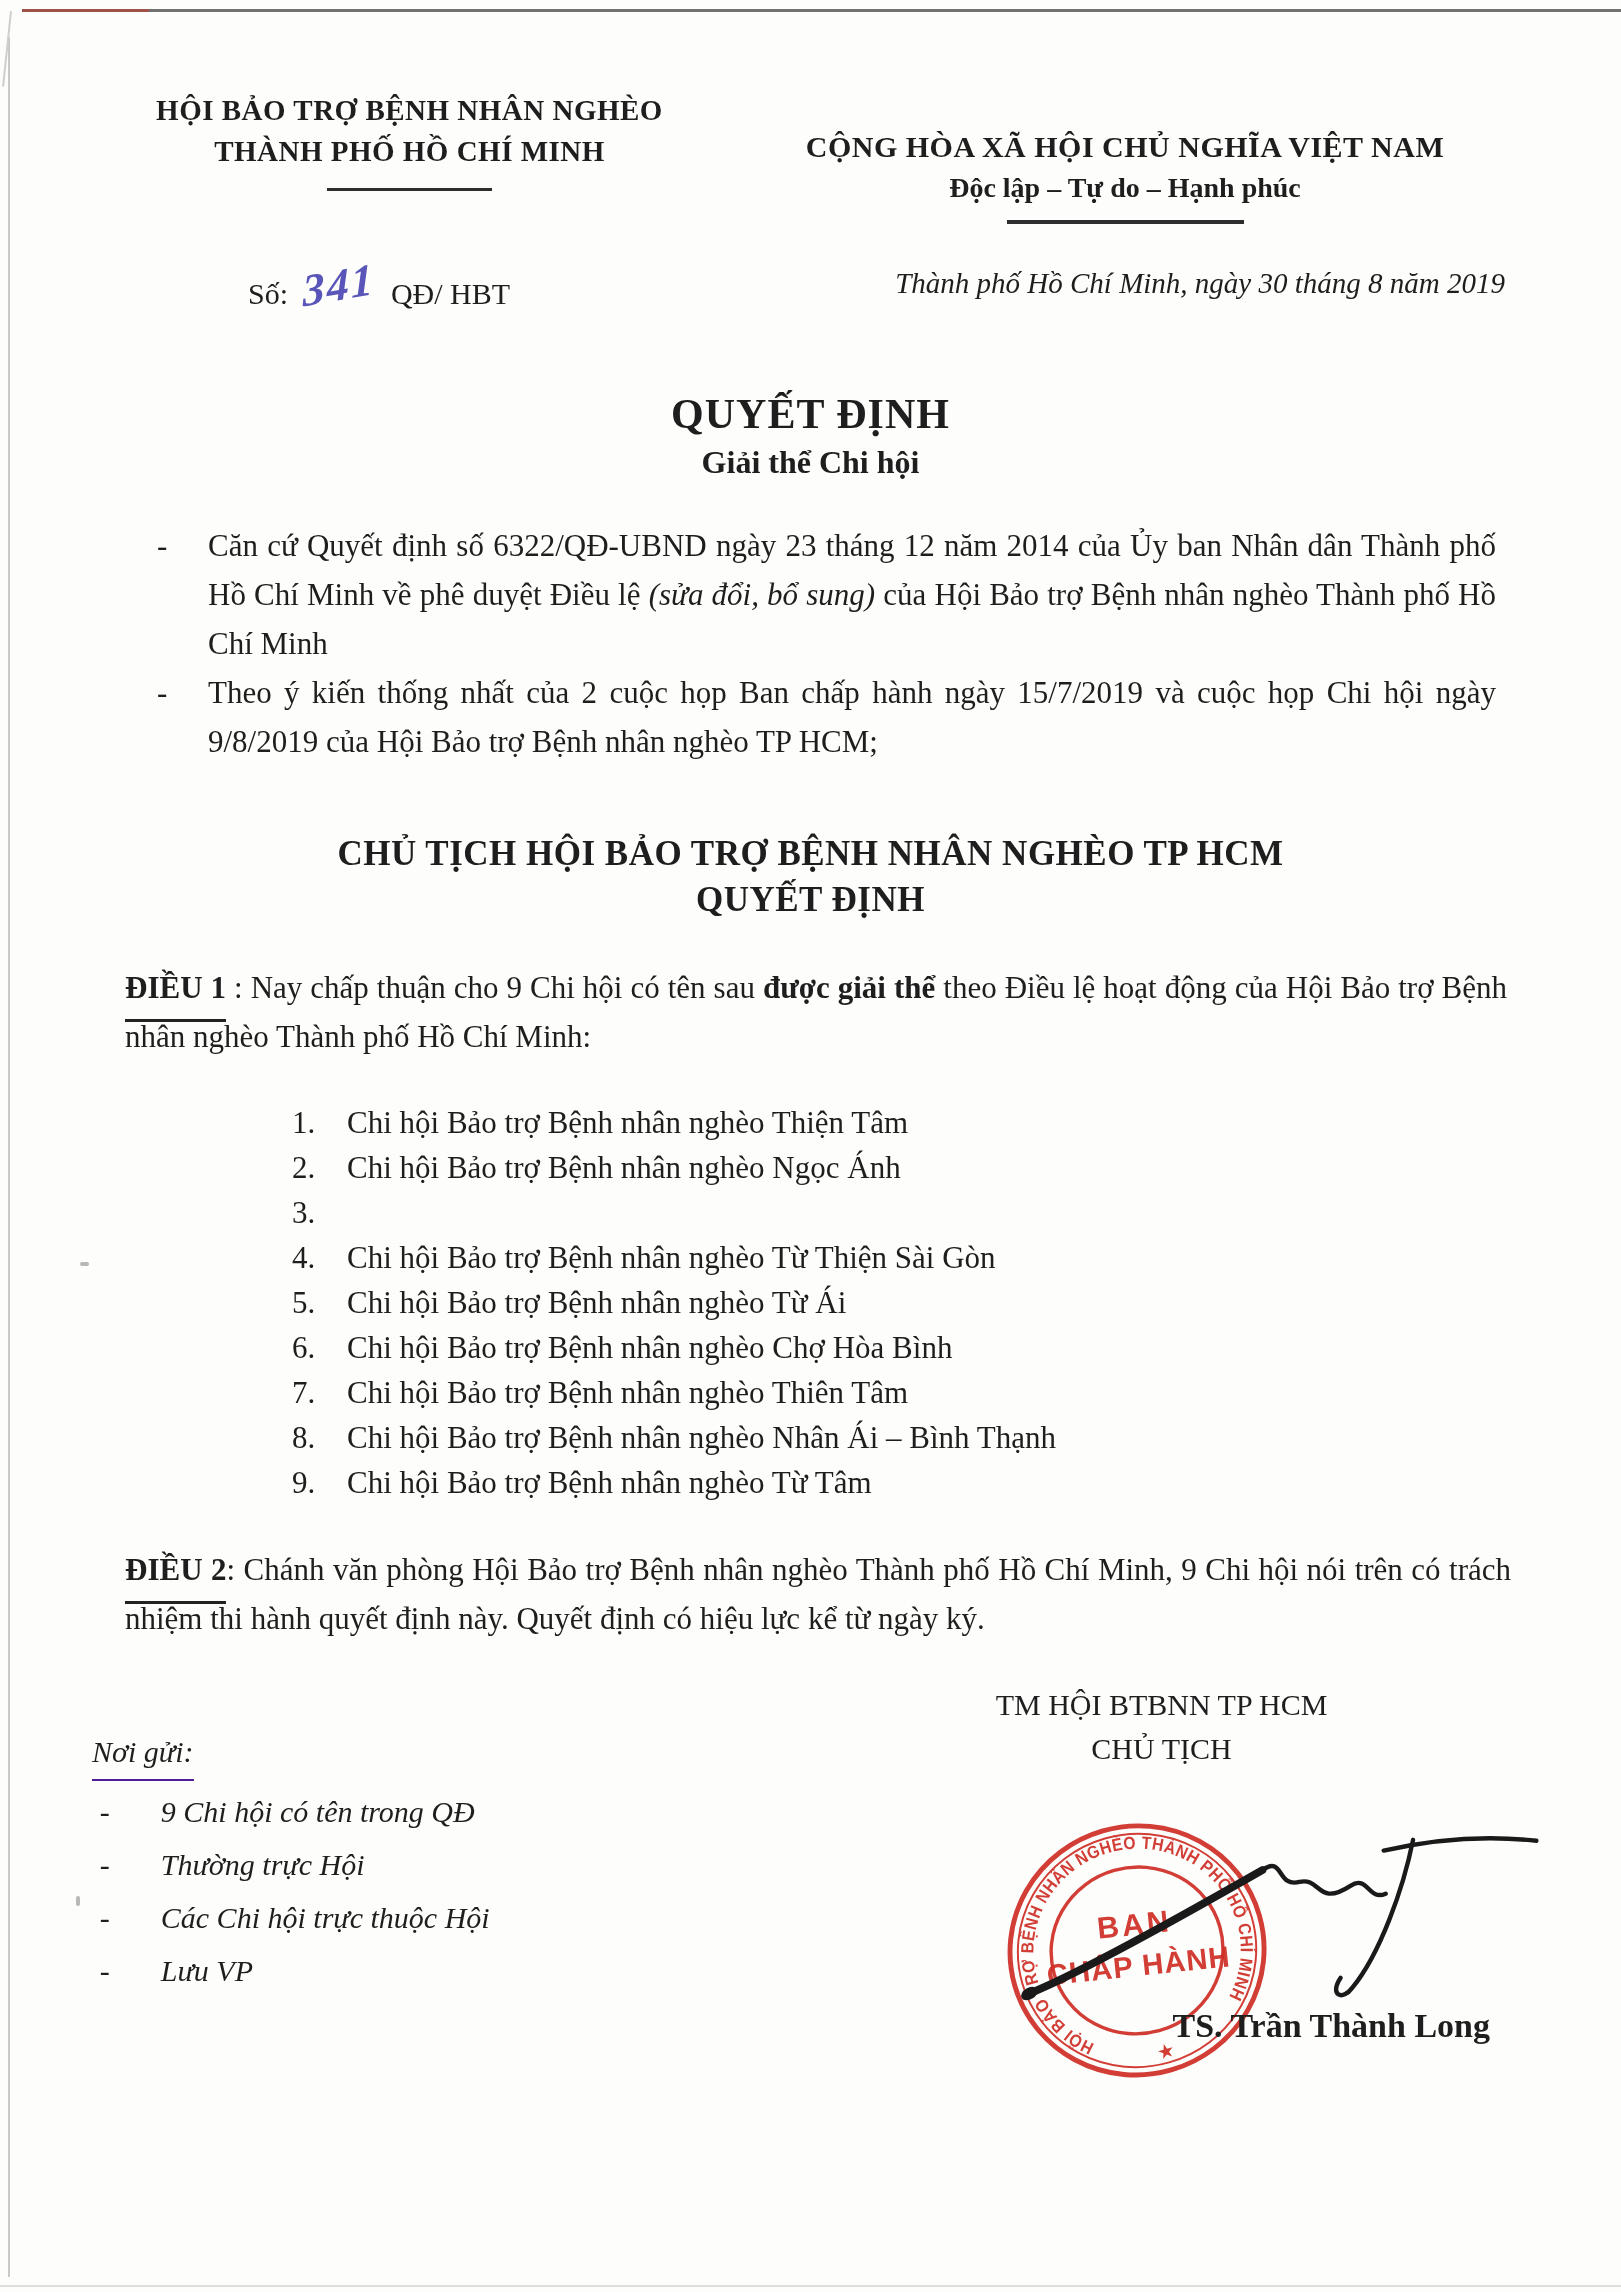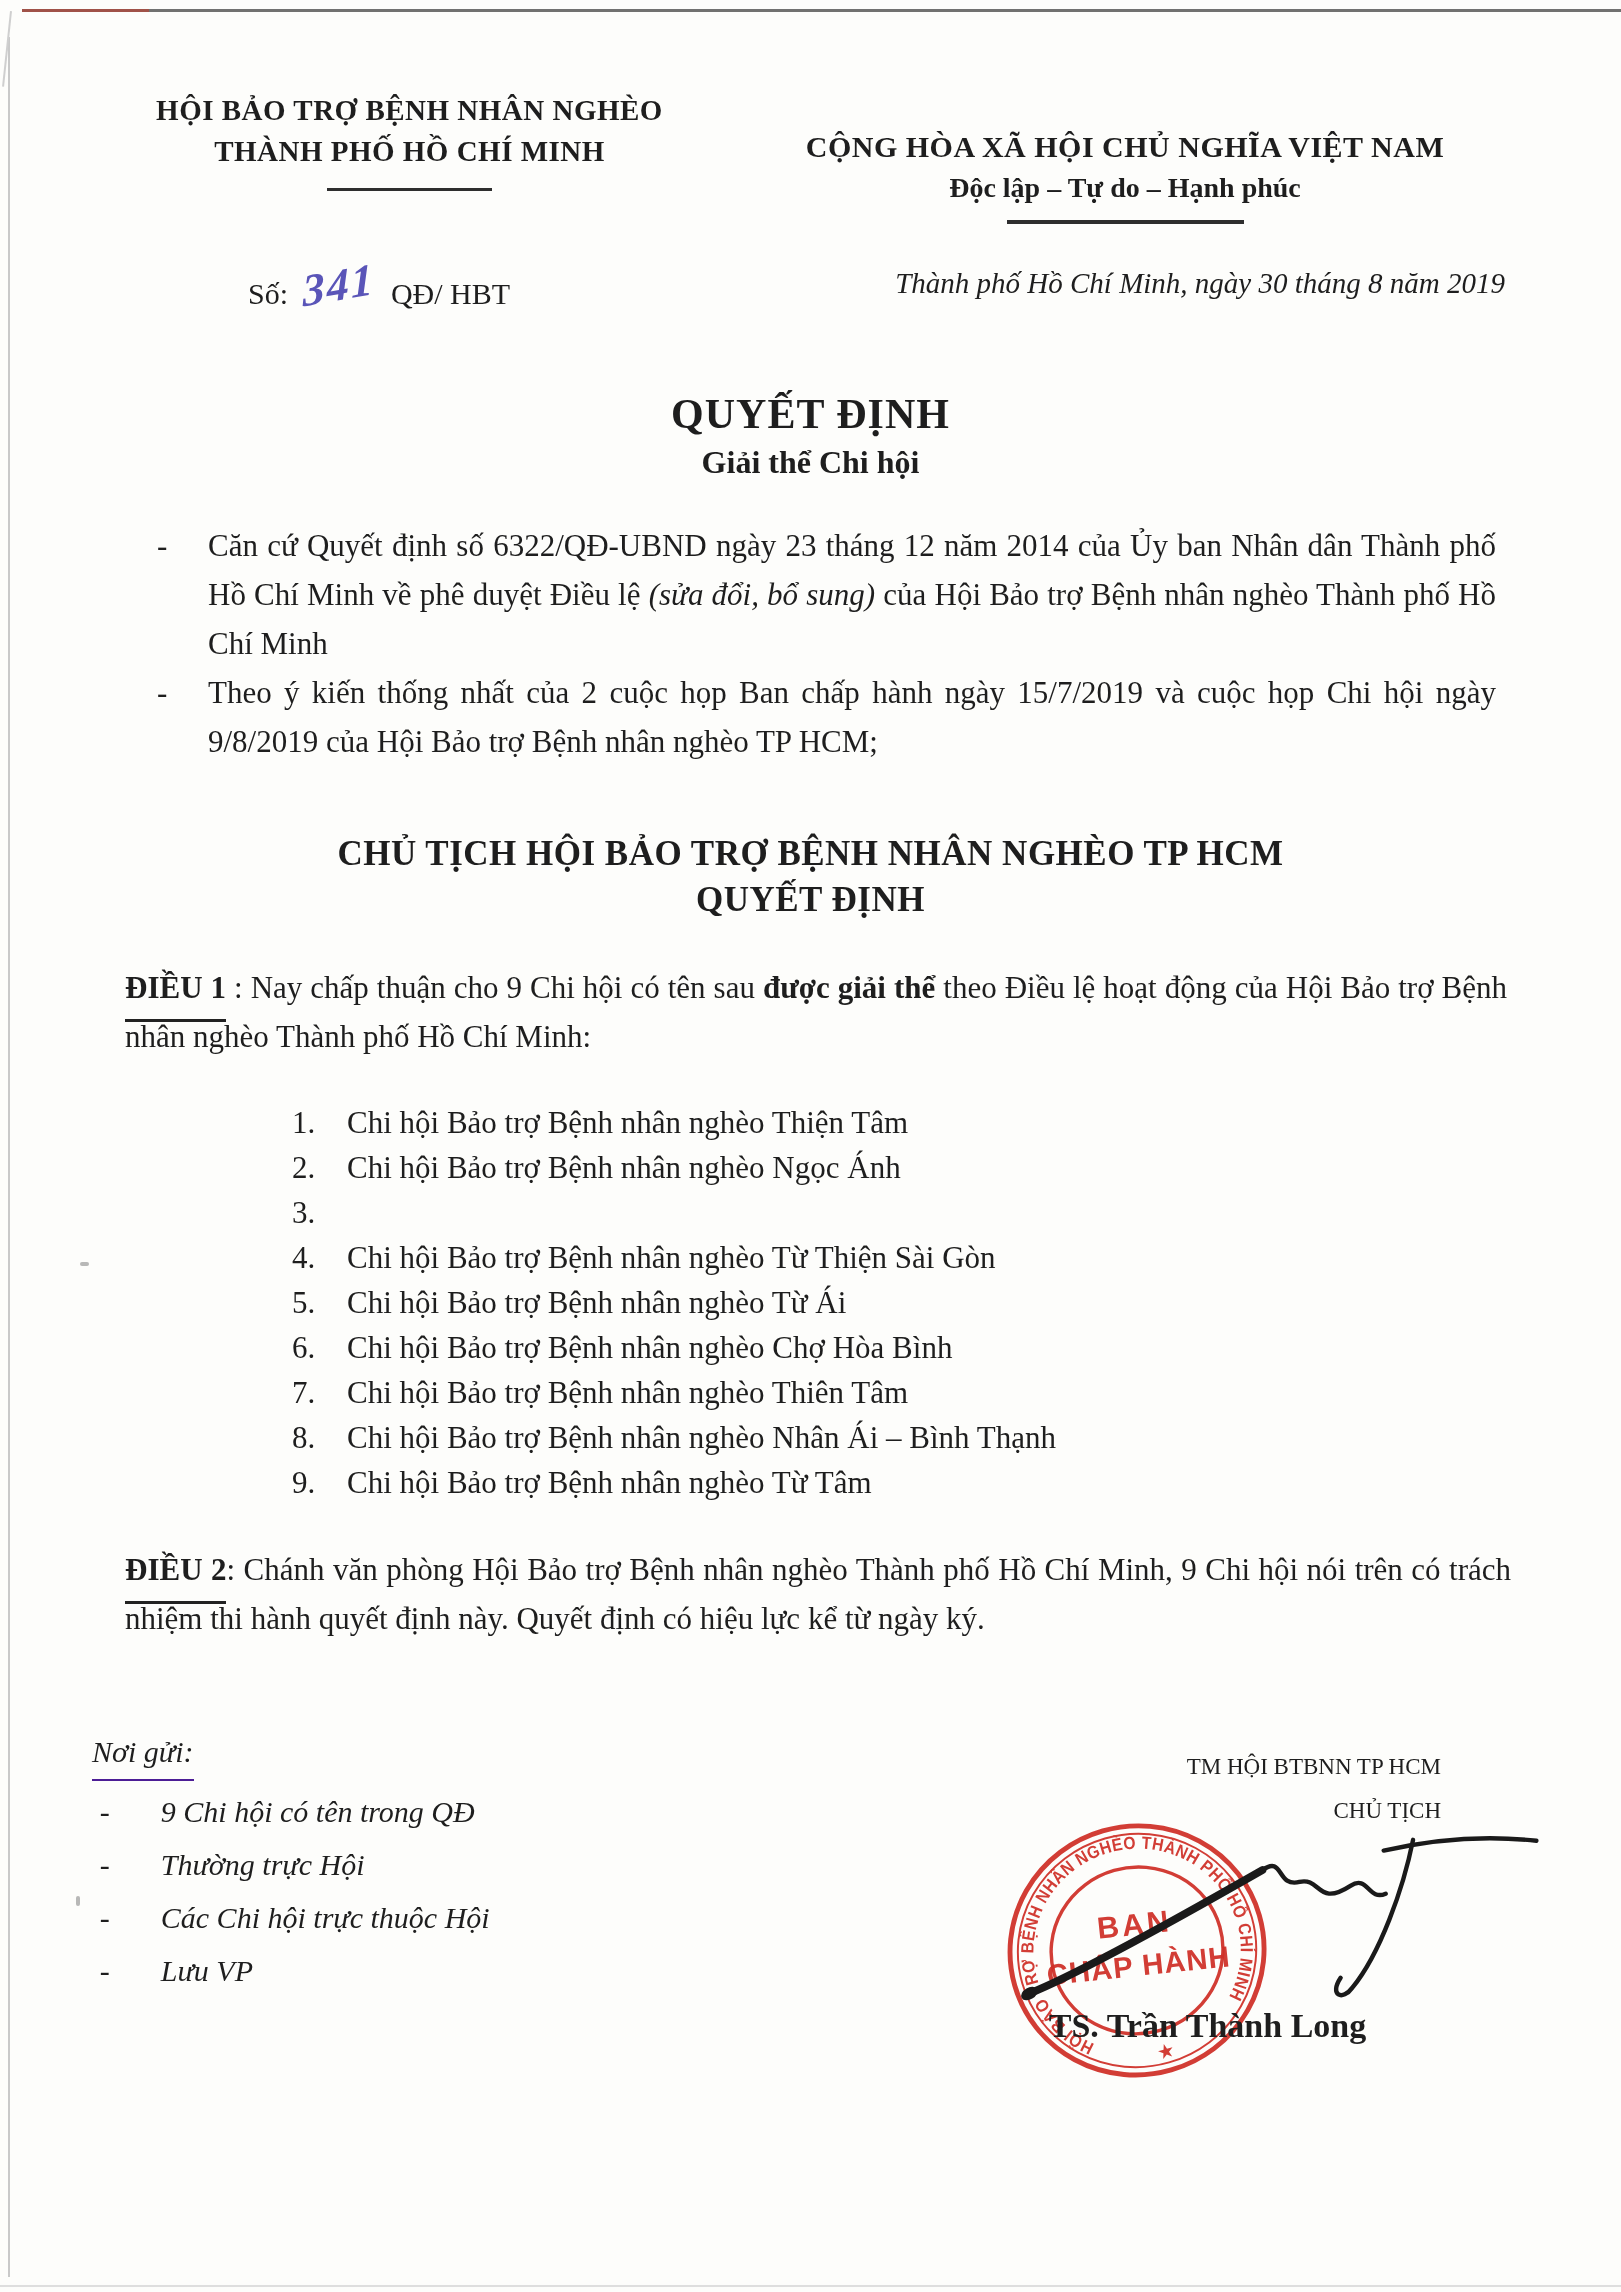--- a/index.html
+++ b/index.html
@@ -62,22 +62,22 @@
   .li-row{display:flex;}
   .li-num{width:55px;flex:none;}
 
   
   #recipients{top:1725px;left:92px;width:549px;font-style:italic;font-size:30px;line-height:53px;}
   .rcp-head{display:inline-block;border-bottom:2px solid #4c1d95;padding-bottom:1px;margin-bottom:3.9px;}
   .rcp-item{display:flex;}
   .rcp-dash{width:61px;flex:none;padding-left:7.8px;}
 
   
-  #sigblock{top:1745px;left:882px;width:559px;text-align:right;font-size:23px;line-height:44px;}
-  #signame{top:2007px;left:925px;width:565px;text-align:center;font-size:34px;font-weight:bold;}
+  #sigblock{top:1683px;left:882px;width:559px;text-align:center;font-size:30px;line-height:44px;}
+  #signame{top:2007px;left:925px;width:565px;text-align:right;font-size:34px;font-weight:bold;}
 
   #stampsig{top:1786px;left:931px;width:647px;height:323px;}
 </style>
 </head>
 <body>
 
 <div class="sec edge-top"></div>
 <div class="sec edge-top-red"></div>
 <div class="sec edge-left"></div>
 <div class="sec edge-corner"></div>

